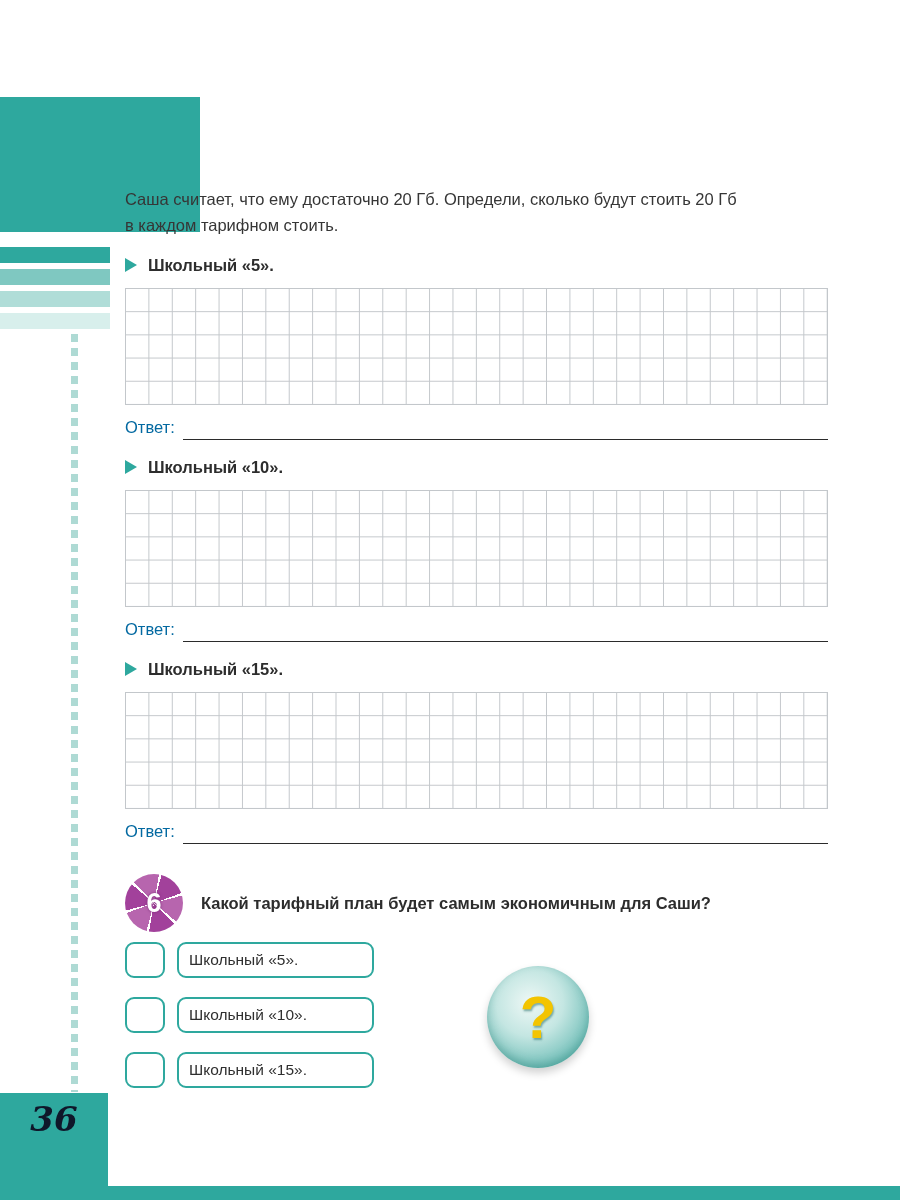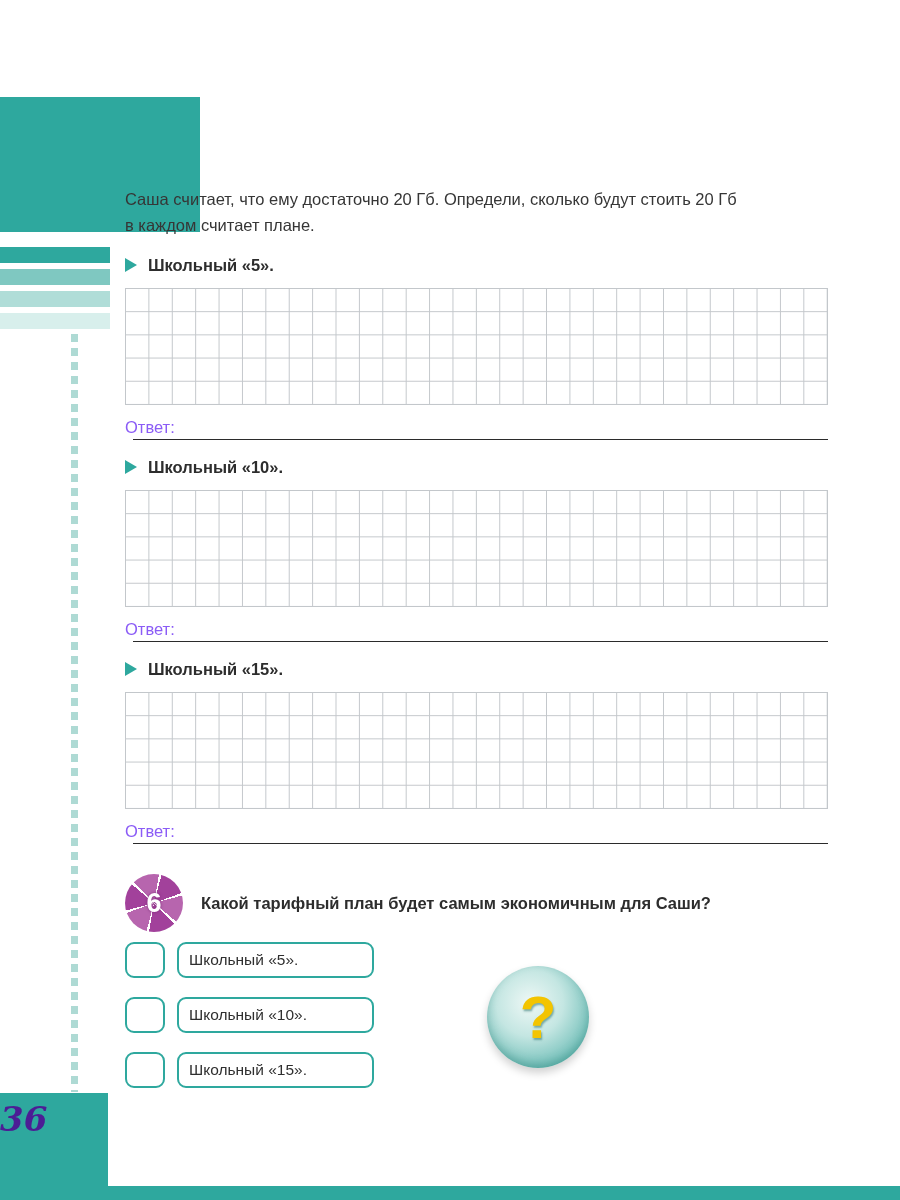--- a/index.html
+++ b/index.html
@@ -10,40 +10,40 @@
   .deco-top-block { position:absolute; left:0; top:97px; width:200px; height:135px; background:#2ea89e; }
   .stripes { position:absolute; left:0; top:0; }
   .stripe { position:absolute; left:0; width:110px; height:16px; }
   .stripe:nth-child(1){ top:247px; background:#2ea89e; }
   .stripe:nth-child(2){ top:269px; background:#7fc8c1; }
   .stripe:nth-child(3){ top:291px; background:#b0ddd8; }
   .stripe:nth-child(4){ top:313px; background:#d8efec; }
   .vdash { position:absolute; left:71px; top:334px; width:7px; height:758px;
            background:repeating-linear-gradient(to bottom, #aedad4 0 8px, transparent 8px 14px); }
   .page-num-block { position:absolute; left:0; top:1093px; width:108px; height:94px; background:#2ea89e;
-                    color:#4c1d95; font-family:"DejaVu Serif", serif; font-style:italic; font-weight:bold;
-                    font-size:34px; display:flex; align-items:flex-start; padding-top:6px; }
+                    color:#0f172a; font-family:"DejaVu Serif", serif; font-style:italic; font-weight:bold;
+                    font-size:34px; display:flex; align-items:flex-start; justify-content:center; padding-top:6px; }
   .bottom-bar { position:absolute; left:0; top:1186px; width:900px; height:14px; background:#2ea89e; }
 
   
   .intro { position:absolute; left:125px; top:186px; width:712px; font-size:16.5px; line-height:1.6; color:#363636; }
   .intro .indent { }
 
   
   .section { position:absolute; left:125px; width:703px; }
   .section-header { display:flex; align-items:center; height:22px; }
   .bullet { width:0; height:0; border-left:12px solid #2ea89e; border-top:7px solid transparent;
             border-bottom:7px solid transparent; display:inline-block; margin-right:11px; }
   .section-label { font-weight:bold; font-size:16.5px; color:#2d2d2d; }
   .grid { margin-top:12px; width:703px; height:117px; border:1px solid #c3c7cb;
           background-image:
             linear-gradient(to right, #c3c7cb 1px, transparent 1px),
             linear-gradient(to bottom, #c3c7cb 1px, transparent 1px);
           background-size:23.4px 23.2px; background-position:-1px -1px; }
-  .answer { margin-top:13px; display:flex; align-items:stretch; font-size:16.5px; color:#8b5cf6; height:22px;flex-direction:column; }
+  .answer { margin-top:13px; display:flex; align-items:stretch; font-size:16.5px; color:#0369a1; height:22px; }
   .answer-line { flex:1; border-bottom:1.8px solid #2b2b2b; margin-left:8px; }
 
   
   .question { position:absolute; left:125px; top:874px; width:710px; display:flex; align-items:center; gap:18px; }
   .q-icon { width:58px; height:58px; border-radius:50%; flex:0 0 58px;
             background:conic-gradient(from 15deg,
               #a2419b 0 55deg,  #ffffff 55deg 60deg,
               #b765ae 60deg 115deg, #ffffff 115deg 120deg,
               #a2419b 120deg 175deg, #ffffff 175deg 180deg,
               #b765ae 180deg 235deg, #ffffff 235deg 240deg,
@@ -79,21 +79,21 @@
     <div class="stripe"></div>
   </div>
   <div class="vdash"></div>
   <div class="page-num-block">
     <span>36</span>
   </div>
   <div class="bottom-bar"></div>
 
   <p class="intro">
     <span class="indent">Саша считает, что ему достаточно 20 Гб. Определи, сколько будут стоить 20 Гб</span><br>
-    <span>в каждом считает плане.</span>
+    <span>в каждом тарифном стоить.</span>
   </p>
 
   <div class="section" style="top:254px">
     <div class="section-header">
       <span class="bullet"></span>
       <span class="section-label">Школьный «5».</span>
     </div>
     <div class="grid"></div>
     <div class="answer">
       <span>Ответ:</span>

